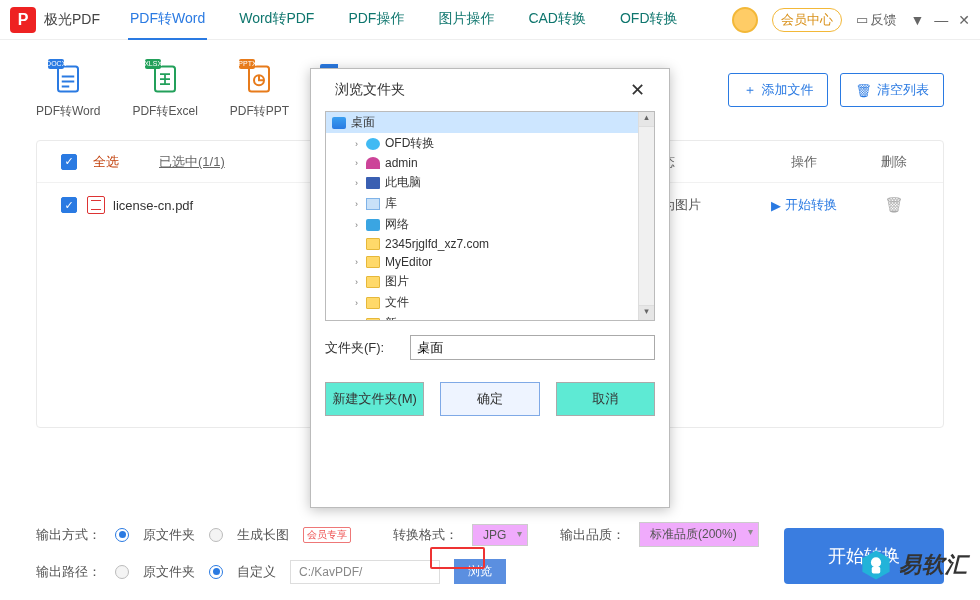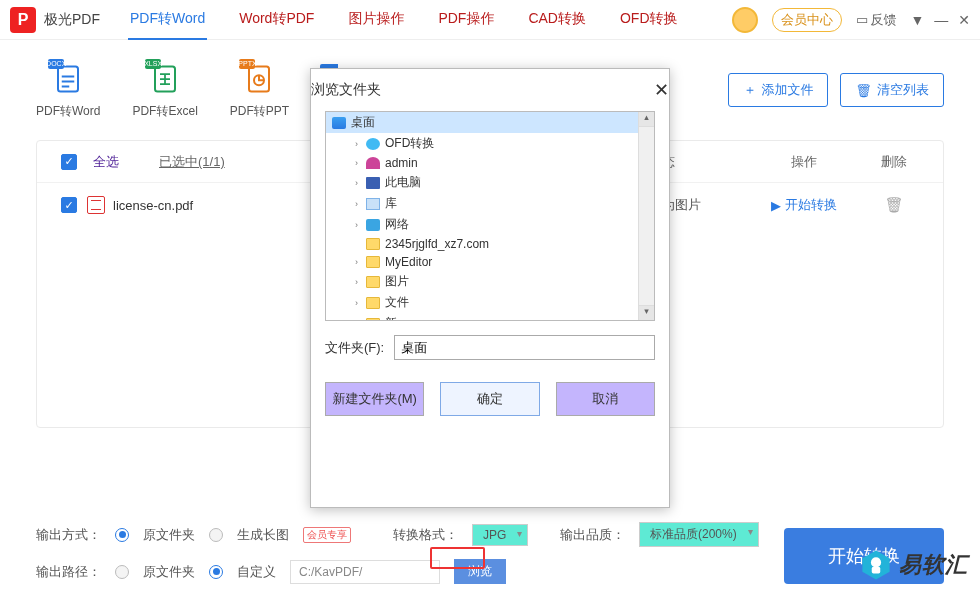--- a/index.html
+++ b/index.html
@@ -3,21 +3,21 @@
 <meta charset="utf-8">
 <style>
 * { margin: 0; padding: 0; box-sizing: border-box; font-family: "Microsoft YaHei", Arial, sans-serif; }
 body { width: 980px; height: 600px; background: #fff; position: relative; overflow: hidden; font-size: 13px; color: #333; }
 
 
 .titlebar { height: 40px; background: #fff; display: flex; align-items: center; padding: 0 10px; border-bottom: 1px solid #eee; }
 .logo { width: 26px; height: 26px; background: #e22; border-radius: 4px; display: flex; align-items: center; justify-content: center; color: #fff; font-weight: bold; font-size: 16px; }
 .app-name { margin-left: 8px; font-size: 14px; color: #444; }
 .tabs { display: flex; margin-left: 28px; gap: 30px; }
-.tab { font-size: 14px; color: #b91c1c; cursor: pointer; padding: 10px 2px; }
+.tab { font-size: 14px; color: #0f766e; cursor: pointer; padding: 10px 2px; }
 .tab.active { color: #2a7ae2; border-bottom: 2px solid #2a7ae2; }
 .title-right { margin-left: auto; display: flex; align-items: center; gap: 14px; }
 .avatar { width: 26px; height: 26px; border-radius: 50%; background: #fc6; border: 2px solid #f3b838; }
 .member { color: #d9911a; font-size: 13px; border: 1px solid #f3b838; border-radius: 12px; padding: 2px 8px; display: flex; align-items: center; }
 .fb { color: #666; font-size: 13px; display: flex; align-items: center; gap: 2px; }
 .winbtns { display: flex; gap: 10px; color: #666; font-size: 14px; }
 .winbtn { cursor: pointer; }
 
 
 .toolrow { height: 100px; display: flex; align-items: center; padding: 0 36px; gap: 32px; }
@@ -46,72 +46,72 @@
 .start { color: #2a7ae2; display: flex; align-items: center; gap: 4px; cursor: pointer; }
 .trash { color: #aaa; font-size: 15px; cursor: pointer; }
 
 
 .bottom { position: absolute; left: 36px; right: 36px; bottom: 16px; }
 .brow { display: flex; align-items: center; gap: 14px; font-size: 13px; color: #555; margin-top: 12px; }
 .radio { width: 14px; height: 14px; border: 1px solid #2a7ae2; border-radius: 50%; display: inline-flex; align-items: center; justify-content: center; }
 .radio.on::after { content: ""; width: 7px; height: 7px; background: #2a7ae2; border-radius: 50%; }
 .radio.off { border-color: #bbb; background: #f4f4f4; }
 .vipbadge { border: 1px solid #e77; color: #e55; font-size: 10px; padding: 0 3px; border-radius: 2px; }
-.sel { border: 1px solid #ccc; padding: 3px 20px 3px 10px; background: #5eead4; position: relative; color: #555; font-size: 12px; min-width: 56px; }
+.sel { border: 1px solid #ccc; padding: 3px 20px 3px 10px; background: #f0abfc; position: relative; color: #555; font-size: 12px; min-width: 56px; }
 .sel::after { content: "▾"; position: absolute; right: 5px; top: 3px; color: #888; font-size: 10px; }
 .pathbox { border: 1px solid #ddd; padding: 4px 8px; width: 150px; color: #888; font-size: 12px; }
 .browse { background: #5b8fe0; color: #fff; padding: 4px 14px; font-size: 12px; cursor: pointer; }
 .bigbtn { position: absolute; right: 0; bottom: 0; width: 160px; height: 56px; background: #3a7de0; color: #fff; font-size: 18px; display: flex; align-items: center; justify-content: center; border-radius: 4px; cursor: pointer; }
 
 
 .redbox { position: absolute; border: 2px solid #e33; border-radius: 2px; pointer-events: none; }
 
 
 .dialog { position: absolute; left: 310px; top: 68px; width: 360px; height: 440px; background: #fff; border: 1px solid #bbb; box-shadow: 0 2px 12px rgba(0,0,0,0.25); }
-.dlg-title { display: flex; align-items: center; padding: 10px 0; font-size: 14px; }
+.dlg-title { display: flex; align-items: center; padding: 10px 24px; font-size: 14px; }
 .dlg-close { margin-left: auto; font-size: 18px; cursor: pointer; color: #333; }
 .dlg-sub { padding: 4px 14px 10px; font-size: 13px; }
 .tree { margin: 0 14px; border: 1px solid #bbb; height: 210px; overflow: hidden; position: relative; font-size: 12px; }
 .tree-root { background: #cde6ff; padding: 2px 6px; display: flex; align-items: center; gap: 5px; }
 .tree ul { list-style: none; padding-left: 26px; }
 .tree li { padding: 2px 0; display: flex; align-items: center; gap: 5px; }
 .ico { width: 14px; height: 12px; display: inline-block; }
 .ico.desktop { background: linear-gradient(#3a9ff1,#2a7ae2); border-radius: 2px; }
 .ico.cloud { background: #41baf3; border-radius: 50%; }
 .ico.user { background: #c49; border-radius: 50% 50% 0 0; }
 .ico.pc { background: #3a5fb2; border-radius: 1px; }
 .ico.lib { background: #c9e1f8; border: 1px solid #7fb3e8; }
 .ico.net { background: #3aa5e2; border-radius: 2px; }
 .ico.fold { background: #ffd96a; border: 1px solid #e6b83a; border-radius: 1px; }
 .exp { width: 9px; color: #777; font-size: 9px; display: inline-block; text-align: center; }
 .tree-scroll { position: absolute; right: 0; top: 0; bottom: 0; width: 16px; background: #f0f0f0; border-left: 1px solid #ddd; }
 .tree-scroll .up, .tree-scroll .dn { height: 15px; text-align: center; font-size: 9px; color: #666; background: #e6e6e6; }
 .tree-scroll .up { border-bottom: 1px solid #ddd; }
 .tree-scroll .dn { position: absolute; bottom: 0; width: 100%; border-top: 1px solid #ddd; }
-.dlg-field { display: flex; align-items: center; gap: 10px; padding: 14px 14px 0; font-size: 13px; }
+.dlg-field { display: flex; align-items: center; gap: 26px; padding: 14px 14px 0; font-size: 13px; }
 .dlg-field input { flex: 1; border: 1px solid #aaa; padding: 4px 6px; font-size: 13px; }
 .dlg-btns { display: flex; gap: 16px; padding: 22px 14px 0; }
-.dlg-btn { border: 1px solid #aaa; background: #c4b5fd; padding: 7px 0; width: 104px; text-align: center; font-size: 13px; cursor: pointer; }
+.dlg-btn { border: 1px solid #aaa; background: #5eead4; padding: 7px 0; width: 104px; text-align: center; font-size: 13px; cursor: pointer; }
 .dlg-btn.ok { background: #eef4ff; border-color: #7fa9e6; }
 
 
 .wm { position: absolute; right: 12px; bottom: 18px; display: flex; align-items: center; gap: 6px; font-size: 22px; font-weight: bold; font-style: italic; color: #333; letter-spacing: 1px; }
 .wm svg { width: 34px; height: 34px; }
 </style>
 </head>
 <body>
 
 <div class="titlebar">
   <div class="logo">P</div>
   <div class="app-name">极光PDF</div>
   <div class="tabs">
     <div class="tab active">PDF转Word</div>
     <div class="tab">Word转PDF</div>
+    <div class="tab">PDF操作</div>
     <div class="tab">图片操作</div>
-    <div class="tab">PDF操作</div>
     <div class="tab">CAD转换</div>
     <div class="tab">OFD转换</div>
   </div>
   <div class="title-right">
     <div class="avatar"></div>
     <div class="member">会员中心</div>
     <div class="fb">
         <span>▭</span>
         <span>反馈</span>
       </div>
@@ -168,21 +168,21 @@
     <button class="btn-out">
         <span>🗑</span>
         <span>清空列表</span>
       </button>
   </div>
 </div>
 
 <div class="listwrap">
   <div class="listhead">
     <span class="chk">✓</span>
-    <span class="lhitem" style="margin-left:8px;color:#4c1d95;">全选</span>
+    <span class="lhitem" style="margin-left:8px;color:#c2410c;">全选</span>
     <span class="lhitem" style="margin-left:40px;text-decoration:underline;">已选中(1/1)</span>
     <span class="lhitem" style="margin-left:auto;width:90px;">状态</span>
     <span class="lhitem" style="width:130px;text-align:center;">操作</span>
     <span class="lhitem" style="width:50px;text-align:center;">删除</span>
   </div>
   <div class="listrow">
     <span class="chk">✓</span>
     <span class="pdfico"></span>
     <span>license-cn.pdf</span>
     <span class="convto" style="margin-left:auto;width:90px;">换为图片</span>

